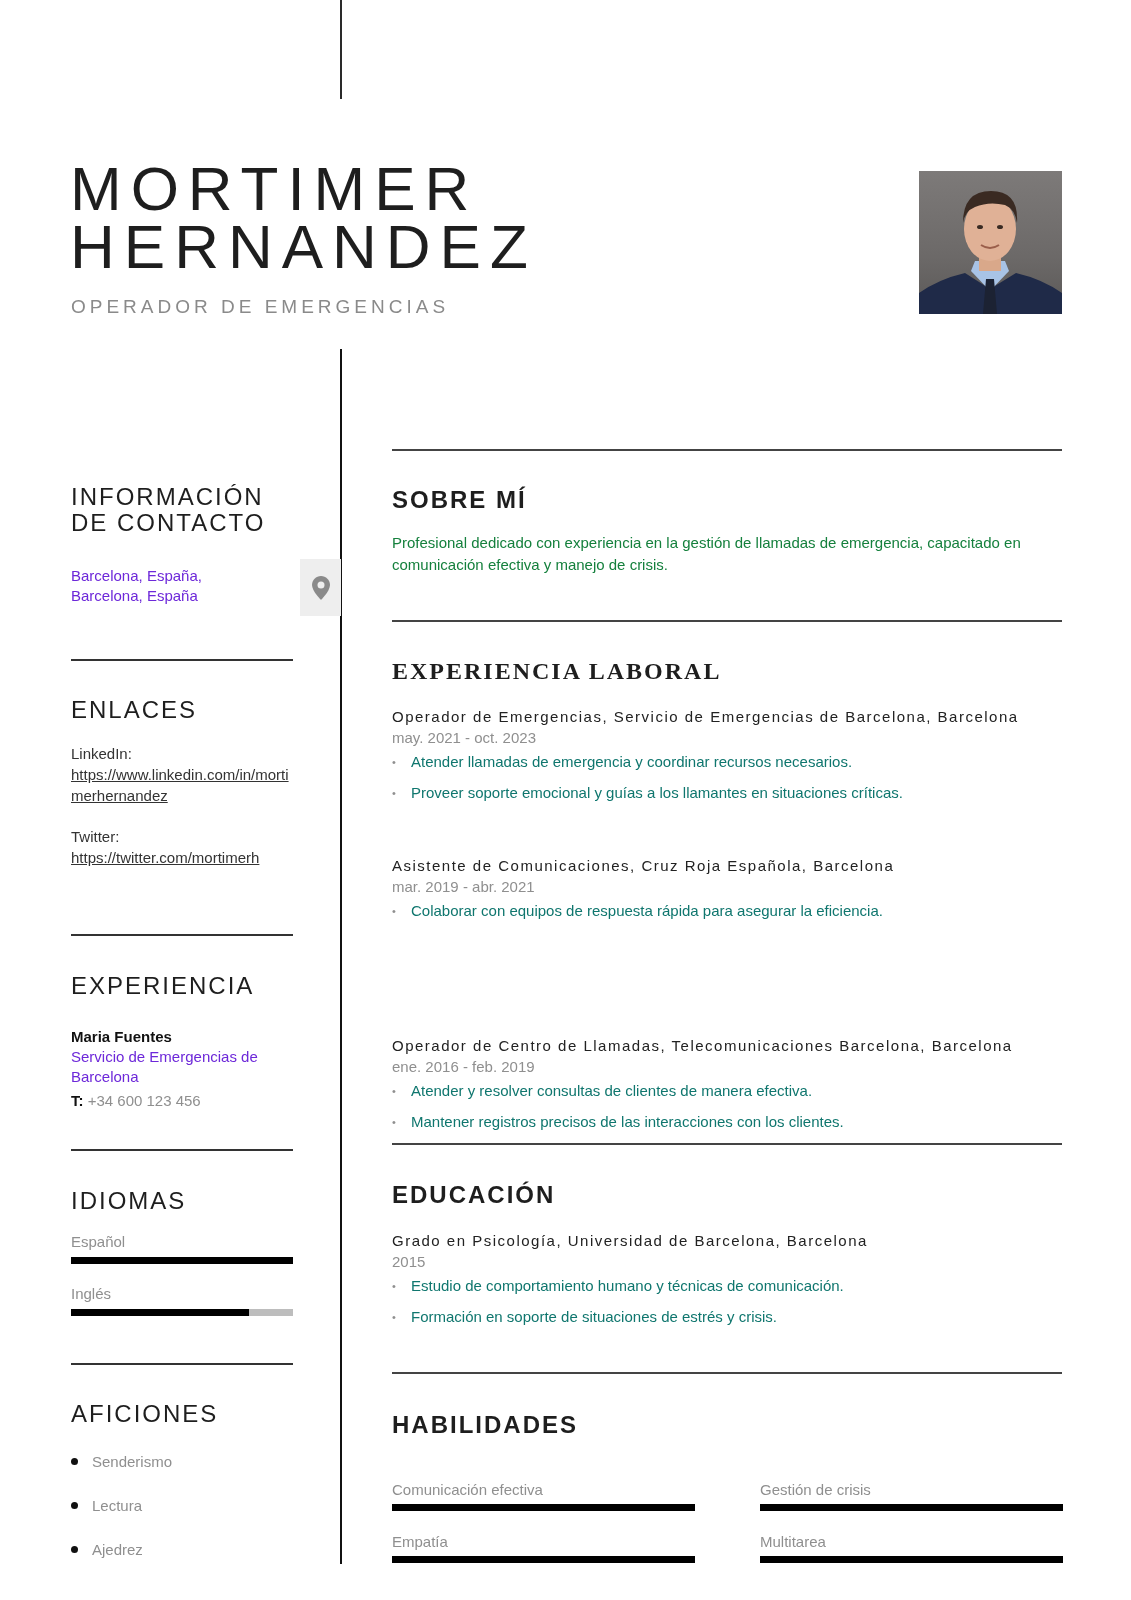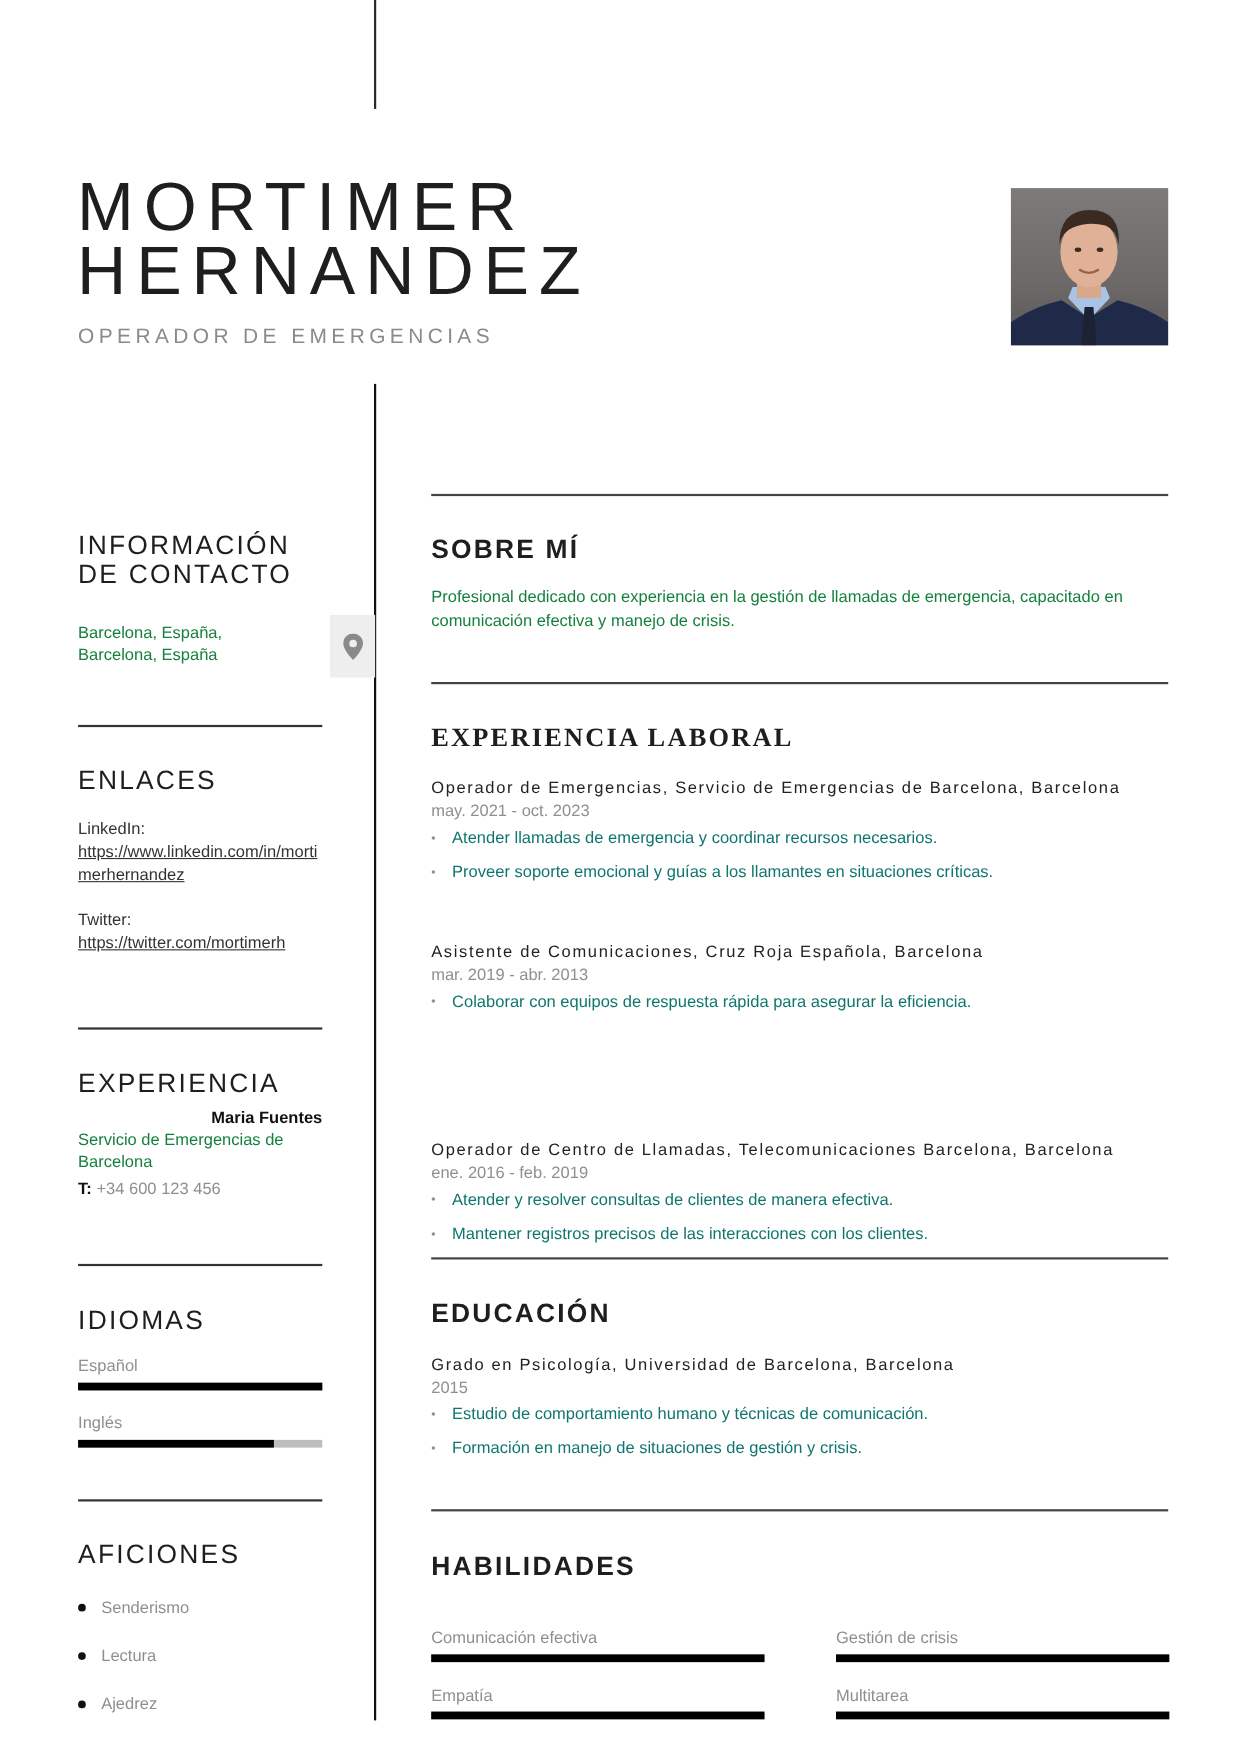--- a/index.html
+++ b/index.html
@@ -10,21 +10,21 @@
   .mid-line { position: absolute; left: 340px; top: 349px; width: 2px; height: 1215px; background: #111; }
 
   .name { position: absolute; left: 70px; top: 160px; font-size: 62px; line-height: 58px; letter-spacing: 9px; font-weight: 400; color: #1e1e1e; }
   .name span { display: block; }
   .job-title { position: absolute; left: 71px; top: 296px; font-size: 19px; letter-spacing: 4px; color: #8a8a8a; }
   .photo { position: absolute; left: 919px; top: 171px; width: 143px; height: 143px; background: linear-gradient(180deg, #7d7a79 0%, #6c6968 60%, #5a5857 100%); overflow: hidden; }
 
   
   .side { position: absolute; left: 71px; width: 222px; }
   .side-h { font-size: 24px; letter-spacing: 2px; color: #1e1e1e; line-height: 26px; font-weight: 400; }
-  .side-txt { font-size: 15px; color: #15803d; line-height: 20px; }
+  .side-txt { font-size: 15px; color: #6d28d9; line-height: 20px; }
   .side-rule { position: absolute; left: 71px; width: 222px; height: 2px; background: #333; }
   .loc-box { position: absolute; left: 300px; top: 559px; width: 41px; height: 57px; background: #eeeeee; display: flex; align-items: center; justify-content: center; }
   .link-label { font-size: 15px; color: #333; line-height: 21px; }
   .link-url { font-size: 15px; color: #333; line-height: 21px; text-decoration: underline; word-break: break-all; }
   .ref-name { font-size: 15px; color: #111; font-weight: 600; line-height: 20px; }
   .ref-phone { font-size: 15px; color: #8f8f8f; margin-top: 5px; }
   .ref-phone b { color: #111; font-weight: 600; }
   .lang-label { font-size: 15px; color: #8f8f8f; line-height: 20px; }
   .bar { position: relative; width: 222px; height: 7px; background: #bdbdbd; margin-top: 5px; }
   .bar-fill { position: absolute; left: 0; top: 0; height: 100%; background: #000; }
@@ -98,21 +98,21 @@
   </div>
   <div style="margin-top:20px;">
     <div class="link-label">Twitter:</div>
     <a class="link-url">https://twitter.com/mortimerh</a>
   </div>
 </div>
 <div class="side-rule" style="top:934px;"></div>
 
 <div class="side" style="top:973px;">
   <h2 class="side-h">EXPERIENCIA</h2>
-  <div class="ref-name" style="margin-top:8px;text-align:right;">Maria Fuentes</div>
+  <div class="ref-name" style="margin-top:28px;">Maria Fuentes</div>
   <div class="side-txt">Servicio de Emergencias de Barcelona</div>
   <div class="ref-phone">
     <b>T:</b>
     <span>+34 600 123 456</span>
   </div>
 </div>
 <div class="side-rule" style="top:1149px;"></div>
 
 <div class="side" style="top:1188px;">
   <h2 class="side-h">IDIOMAS</h2>
@@ -160,21 +160,21 @@
   <div class="job-title-line">Operador de Emergencias, Servicio de Emergencias de Barcelona, Barcelona</div>
   <div class="job-date">may. 2021 - oct. 2023</div>
   <ul>
     <li>Atender llamadas de emergencia y coordinar recursos necesarios.</li>
     <li>Proveer soporte emocional y guías a los llamantes en situaciones críticas.</li>
   </ul>
 </div>
 
 <div class="job" style="top:856px;">
   <div class="job-title-line">Asistente de Comunicaciones, Cruz Roja Española, Barcelona</div>
-  <div class="job-date">mar. 2019 - abr. 2013</div>
+  <div class="job-date">mar. 2019 - abr. 2021</div>
   <ul>
     <li>Colaborar con equipos de respuesta rápida para asegurar la eficiencia.</li>
   </ul>
 </div>
 
 <div class="job" style="top:1036px;">
   <div class="job-title-line">Operador de Centro de Llamadas, Telecomunicaciones Barcelona, Barcelona</div>
   <div class="job-date">ene. 2016 - feb. 2019</div>
   <ul>
     <li>Atender y resolver consultas de clientes de manera efectiva.</li>
@@ -182,21 +182,21 @@
   </ul>
 </div>
 
 <div class="main-rule" style="top:1143px;"></div>
 <h2 class="main-h" style="top:1181px;">EDUCACIÓN</h2>
 <div class="job" style="top:1231px;">
   <div class="job-title-line">Grado en Psicología, Universidad de Barcelona, Barcelona</div>
   <div class="job-date">2015</div>
   <ul>
     <li>Estudio de comportamiento humano y técnicas de comunicación.</li>
-    <li>Formación en manejo de situaciones de gestión y crisis.</li>
+    <li>Formación en soporte de situaciones de estrés y crisis.</li>
   </ul>
 </div>
 
 <div class="main-rule" style="top:1372px;"></div>
 <h2 class="main-h" style="top:1411px;">HABILIDADES</h2>
 
 <div class="skill" style="left:392px; top:1480px;">
   <div class="skill-label">Comunicación efectiva</div>
   <div class="skill-bar">
       <div class="fill" style="width:100%"></div>

